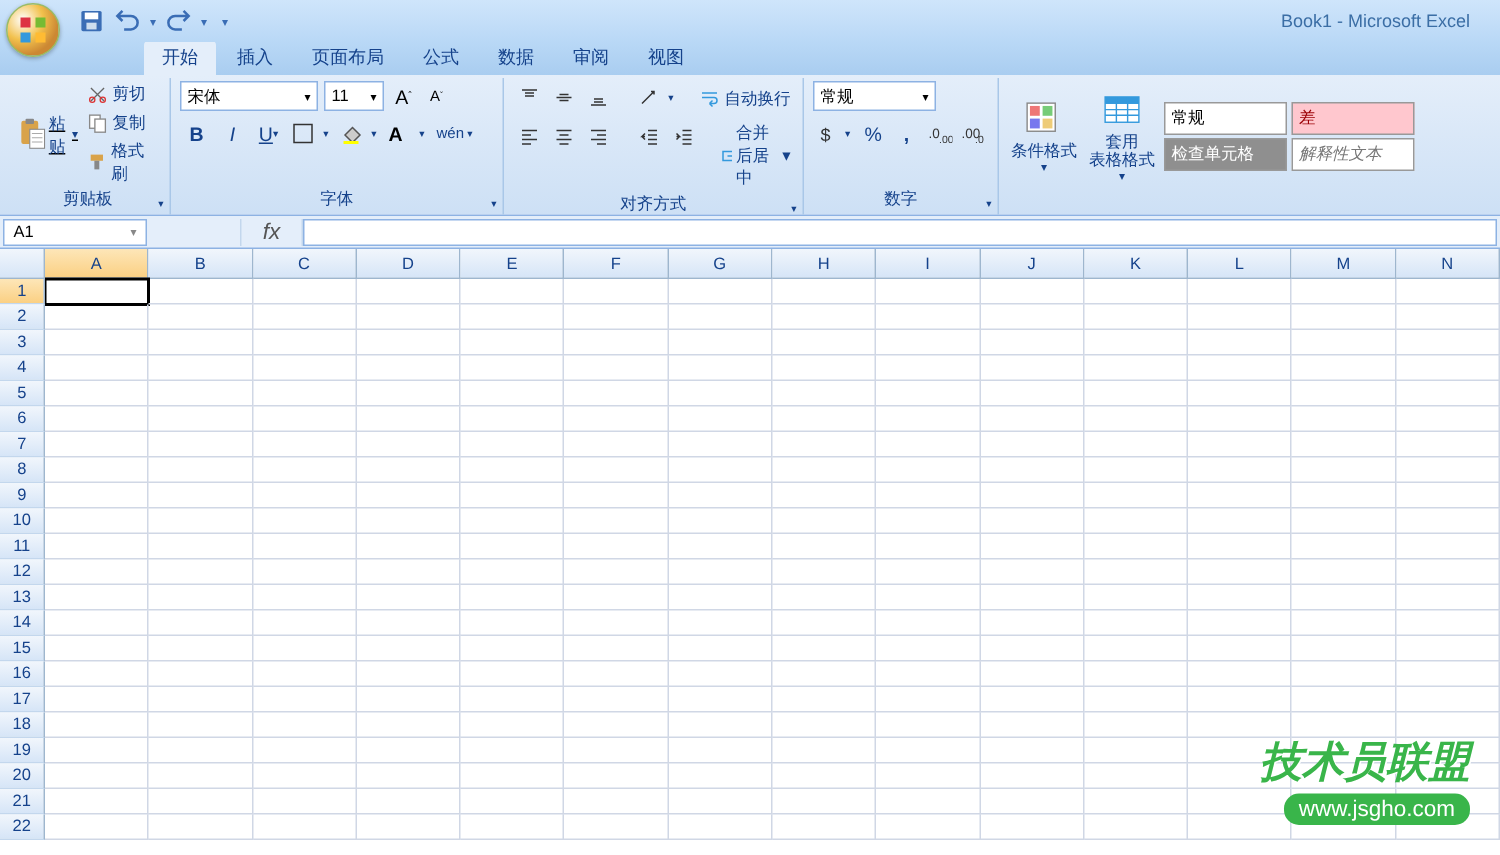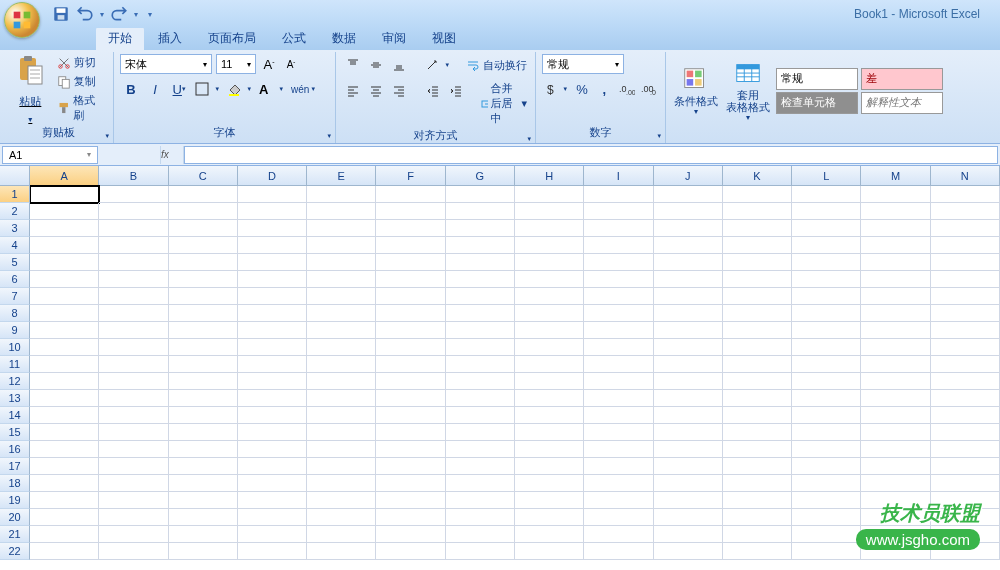--- a/index.html
+++ b/index.html
@@ -19,21 +19,21 @@
 .tab.active { background: #e4eefa; margin-left: 48px; }
 
 
 .ribbon { height: 94px; background: linear-gradient(#e4eefa,#cde0f5); border-bottom: 1px solid #8db2e3; display: flex; padding: 2px 4px 0 4px; }
 .group { border-right: 1px solid #a9c7e8; padding: 2px 6px 2px 6px; display: flex; flex-direction: column; justify-content: space-between; }
 .group-body { display: flex; gap: 4px; flex: 1; }
 .group-label { font-size: 11px; color: #15428b; text-align: center; padding: 1px 0; position: relative; }
 .group-label::after { content: "▾"; position: absolute; right: -2px; bottom: 1px; font-size: 7px; color: #15428b; }
 
 
-.bigbtn { display: flex; flex-direction: column; align-items: center; justify-content: space-between; width: 42px; cursor: pointer; text-decoration: underline; }
+.bigbtn { display: flex; flex-direction: row; align-items: center; justify-content: space-between; width: 42px; cursor: pointer; text-decoration: underline; }
 .bigbtn .icon { width: 32px; height: 32px; }
 .bigbtn .lbl { font-size: 11px; color: #15428b; margin-top: 2px; }
 .smallcol { display: flex; flex-direction: column; gap: 2px; justify-content: center; }
 .smallbtn { display: flex; align-items: center; gap: 3px; font-size: 11px; color: #15428b; cursor: pointer; padding: 1px 2px; }
 .smallbtn svg { width: 14px; height: 14px; }
 
 
 .font-top { display: flex; gap: 4px; align-items: center; margin-bottom: 4px; }
 .font-name { width: 92px; height: 20px; border: 1px solid #8db2e3; background: #fff; font-size: 11px; padding: 0 4px; display:flex; align-items:center; justify-content:space-between; }
 .font-size { width: 40px; height: 20px; border: 1px solid #8db2e3; background: #fff; font-size: 11px; padding: 0 4px; display:flex; align-items:center; justify-content:space-between; }
@@ -56,40 +56,40 @@
 .cellstyles { display:flex; flex-direction:column; gap:2px; }
 .cellstyle { width:82px; height:22px; border:1px solid #999; font-size:11px; display:flex; align-items:center; padding:0 4px; cursor:pointer; }
 .cs-normal { background:#fff; color:#000; }
 .cs-check { background:#8f8f8f; color:#fff; }
 .cs-bad { background:#ffc7ce; color:#9c0006; }
 .cs-note { background:#fff; color:#777; font-style:italic; }
 
 
 .fbar { height: 22px; background: #e4eefa; border-bottom: 1px solid #8db2e3; display: flex; align-items:center; }
 .namebox { width: 96px; height: 18px; background:#fff; border:1px solid #8db2e3; margin:0 2px; font-size:11px; padding:0 6px; display:flex; align-items:center; justify-content:space-between; }
-.fx-btn { width:24px; height:18px; display:flex; align-items:center; font-style:italic; font-size:10px; color:#555; cursor:pointer; border-left:1px solid #c3d7ed; border-right:1px solid #c3d7ed; }
+.fx-btn { width:42px; height:18px; display:flex; align-items:center; justify-content:center; font-style:italic; font-size:15px; color:#555; cursor:pointer; border-left:1px solid #c3d7ed; border-right:1px solid #c3d7ed; }
 .formula-input { flex:1; height:18px; background:#fff; border:1px solid #8db2e3; margin-right:2px; }
 
 
 .grid { display:flex; height: 404px; }
 .corner { width:30px; height:20px; background: linear-gradient(#f1f6fc,#d6e5f7); border-right:1px solid #9eb6ce; border-bottom:1px solid #9eb6ce; }
 .colheads { display:flex; }
 .colhead { width:74px; height:20px; background: linear-gradient(#f1f6fc,#d6e5f7); border-right:1px solid #9eb6ce; border-bottom:1px solid #9eb6ce; text-align:center; font-size:11px; color:#15428b; line-height:20px; cursor:pointer; }
 .colhead.sel { background: linear-gradient(#fde6b8,#fbd083); }
 .rowheads { display:flex; flex-direction:column; }
 .rowhead { width:30px; height:17px; background: linear-gradient(#f1f6fc,#d6e5f7); border-right:1px solid #9eb6ce; border-bottom:1px solid #c3d7ed; text-align:center; font-size:11px; color:#15428b; line-height:17px; cursor:pointer; }
 .rowhead.sel { background: linear-gradient(#fde6b8,#fbd083); }
 .cells { position:relative; }
 .cellrow { display:flex; }
 .cell { width:74px; height:17px; border-right:1px solid #d0d7e5; border-bottom:1px solid #d0d7e5; cursor:cell; }
 .cell.active { outline:2px solid #000; outline-offset:-1px; }
 
 
 .watermark { position:absolute; right:20px; bottom:20px; text-align:right; }
-.wm-main { font-size:20px; font-weight:bold; color:#39b54a; font-style:italic; text-shadow:1px 1px 0 #fff; }
+.wm-main { font-size:28px; font-weight:bold; color:#39b54a; font-style:italic; text-shadow:1px 1px 0 #fff; }
 .wm-url { display:inline-block; background:#39b54a; color:#fff; font-size:15px; padding:2px 10px; border-radius:10px; margin-top:2px; }
 </style>
 </head>
 <body>
 
 <div class="titlebar">
   <div class="office-btn">
     <svg viewBox="0 0 24 24">
         <rect x="2" y="2" width="8" height="8" fill="#d34"></rect>
         <rect x="14" y="2" width="8" height="8" fill="#7b3"></rect>

